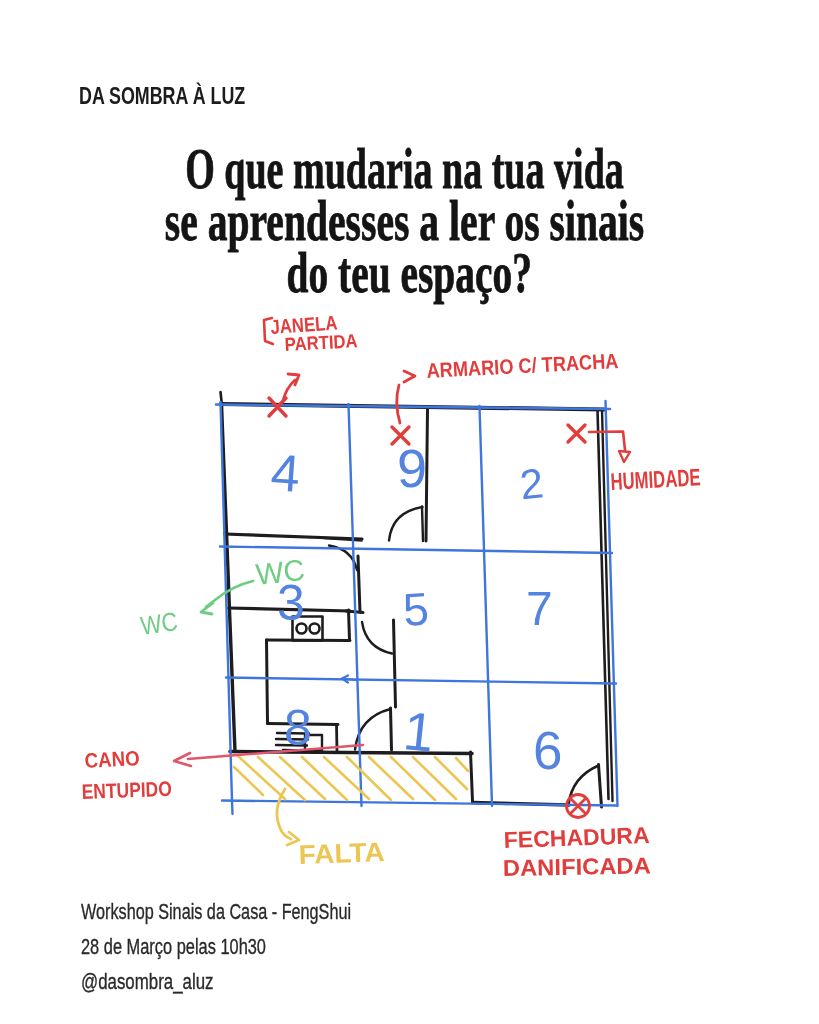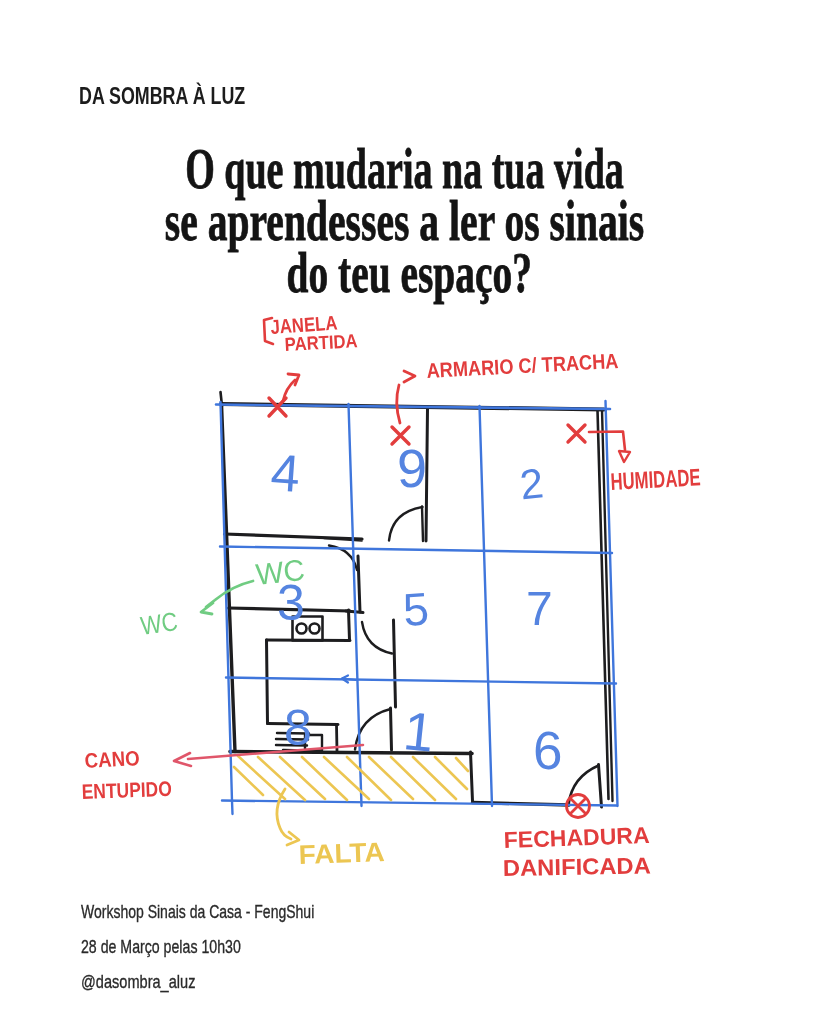--- a/index.html
+++ b/index.html
@@ -4,21 +4,21 @@
 <style>
   html,body{margin:0;padding:0;background:#ffffff;}
   #page{position:relative;width:754px;height:1024px;overflow:hidden;background:#ffffff;
         font-family:"Liberation Sans",sans-serif;}
   #toplabel{position:absolute;left:79px;top:83px;font-weight:bold;font-size:23px;
         color:#1c1c1c;letter-spacing:0px;transform:scaleX(0.776);transform-origin:left top;white-space:nowrap;}
   #title{position:absolute;left:-5px;top:143px;width:819px;text-align:center;
         font-family:"Liberation Serif",serif;font-weight:bold;color:#141414;
         font-size:58px;line-height:52px;-webkit-text-stroke:0.8px #141414;}
   #title .tl{display:block;transform-origin:center top;white-space:nowrap;}
-  #info{position:absolute;left:81px;top:894px;font-size:19px;line-height:35px;color:#2a2a2a;-webkit-text-stroke:0.35px #2a2a2a;}
+  #info{position:absolute;left:81px;top:894px;font-size:22px;line-height:35px;color:#2a2a2a;-webkit-text-stroke:0.35px #2a2a2a;}
   #info .il{display:block;transform-origin:left top;white-space:nowrap;}
 </style>
 </head>
 <body>
 <div id="page">
 
   <div id="toplabel">DA SOMBRA À LUZ</div>
 
   <div id="title">
     <span class="tl" style="transform:scaleX(0.656)">O que mudaria na tua vida</span>

